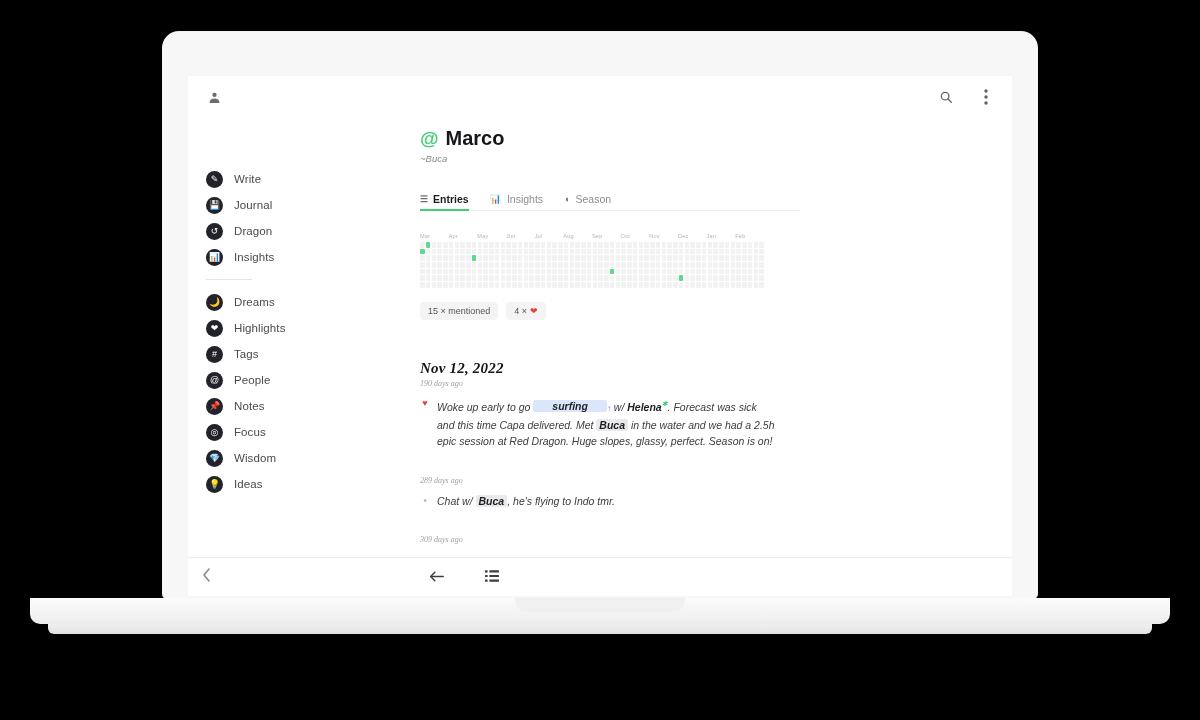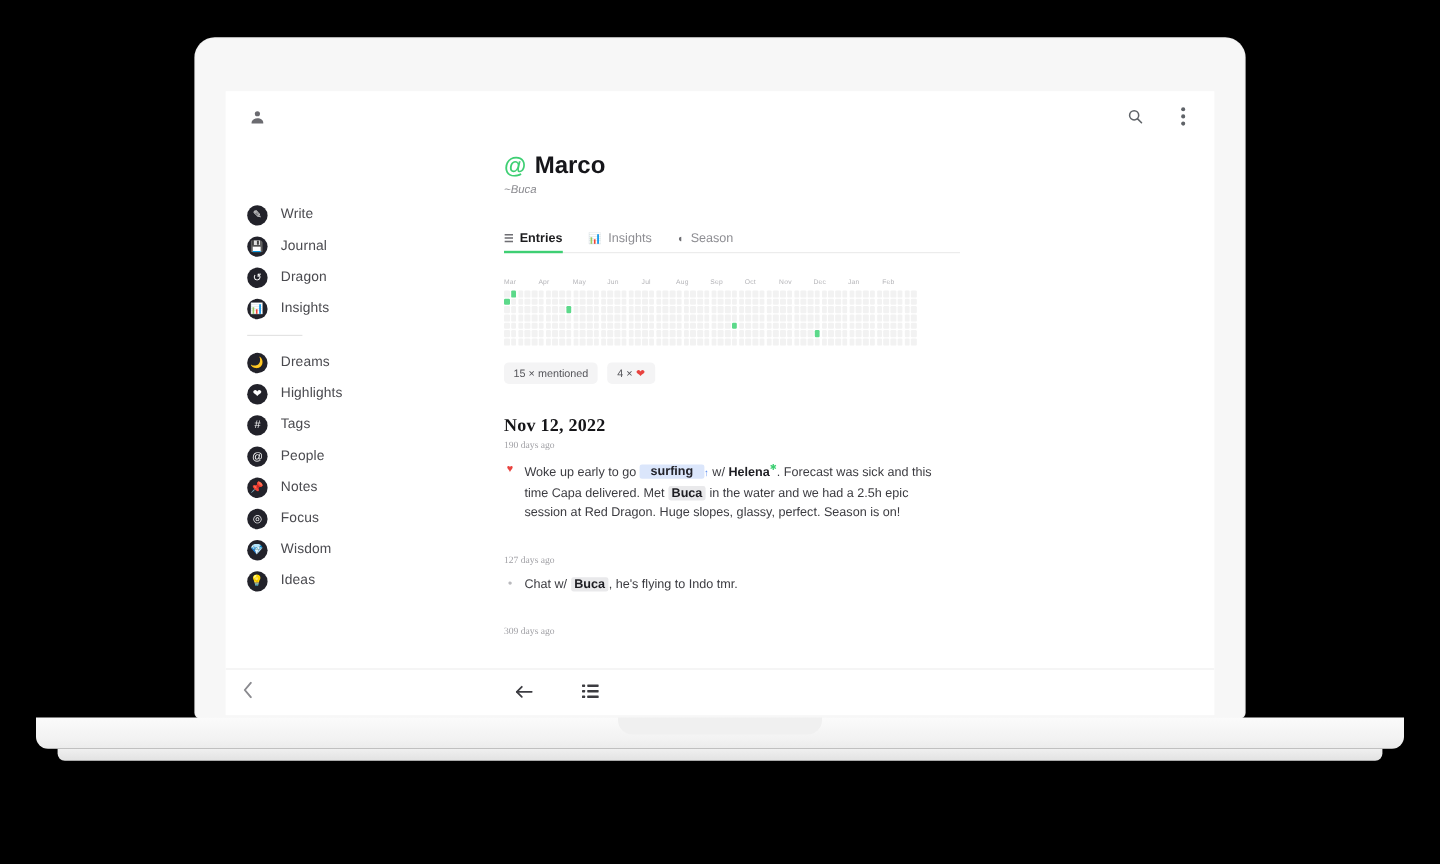--- a/index.html
+++ b/index.html
@@ -251,21 +251,21 @@
     padding: 4px 8px;
     font-size: 9px;
     color: #55555a;
     display: flex;
     align-items: flex-end;
     gap: 3px;
   }
   .badge .heart { color: #e8433f; font-size: 9px; }
 
   
-  .entries { margin-top: 27px; }
+  .entries { margin-top: 40px; font-style: italic; }
   .entry { margin-bottom: 26px; }
   .entry-date {
     font-family: "Liberation Serif", serif;
     font-size: 15px;
     font-weight: bold;
     color: #151518;
     letter-spacing: 0.2px;
   }
   .entry-ago {
     font-family: "Liberation Serif", serif;
@@ -290,21 +290,21 @@
   .entry-text {
     font-size: 10.5px;
     line-height: 16.5px;
     color: #3c3c41;
     max-width: 340px;
   }
   .hl-blue {
     background: #dbe6fb;
     font-weight: bold;
     color: #23232a;
-    padding: 0 9px;
+    padding: 0 19px;
     border-radius: 2px;
   }
   .arrow-up { color: #5b8def; font-size: 8px; }
   .hl-name { font-weight: bold; color: #1d1d22; }
   .star-green { color: #3ecf73; font-size: 7px; vertical-align: super; }
   .hl-gray {
     background: #e9e9eb;
     font-weight: bold;
     color: #1d1d22;
     padding: 0 3px;
@@ -903,21 +903,21 @@
       <div class="entries" id="entries-list">
           <div class="entry">
             <div class="entry-date">Nov 12, 2022</div>
             <div class="entry-ago">190 days ago</div>
             <div class="entry-body">
               <div class="entry-marker">♥</div>
               <div class="entry-text"><span>Woke up early to go </span><span class="hl-blue">surfing</span><span class="arrow-up">↑</span><span> w/ </span><span class="hl-name">Helena</span><span class="star-green">✱</span><span>. Forecast was sick and this time Capa delivered. Met </span><span class="hl-gray">Buca</span><span> in the water and we had a 2.5h epic session at Red Dragon. Huge slopes, glassy, perfect. Season is on!</span></div>
             </div>
           </div>
           <div class="entry">
-            <div class="entry-ago">127 days ago</div>
+            <div class="entry-ago">289 days ago</div>
             <div class="entry-body">
               <div class="entry-marker dot">•</div>
               <div class="entry-text"><span>Chat w/ </span><span class="hl-gray">Buca</span><span>, he's flying to Indo tmr.</span></div>
             </div>
           </div>
           <div class="entry">
             <div class="entry-ago">309 days ago</div>
           </div>
         </div>
 

